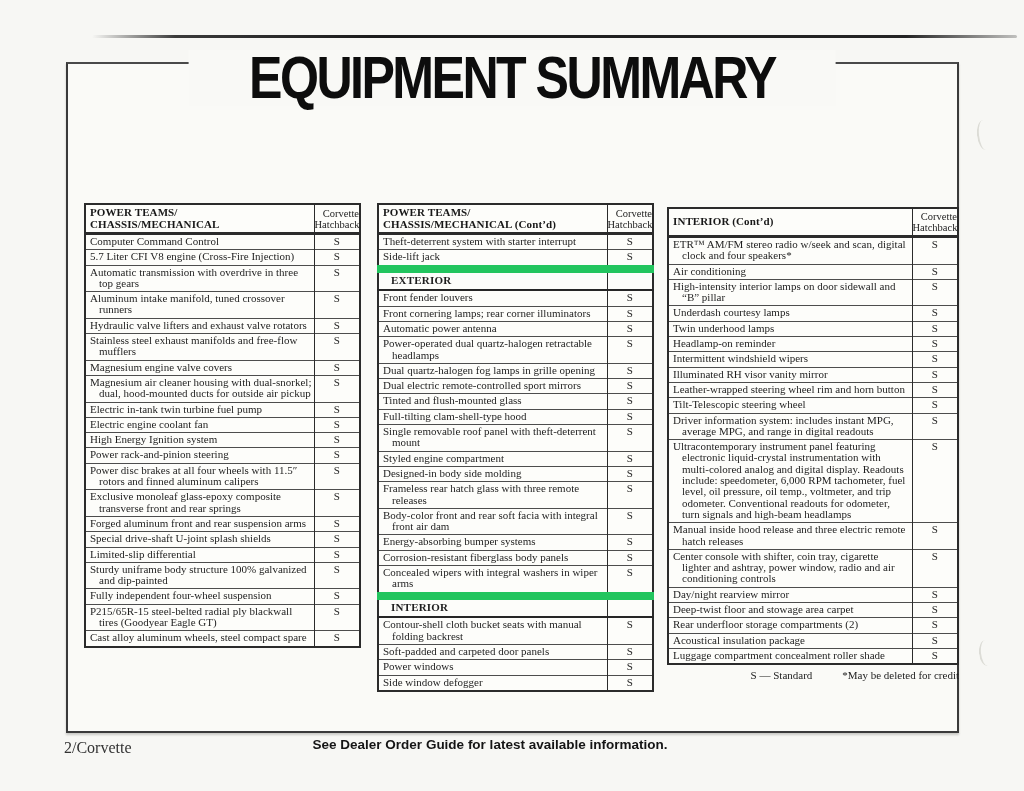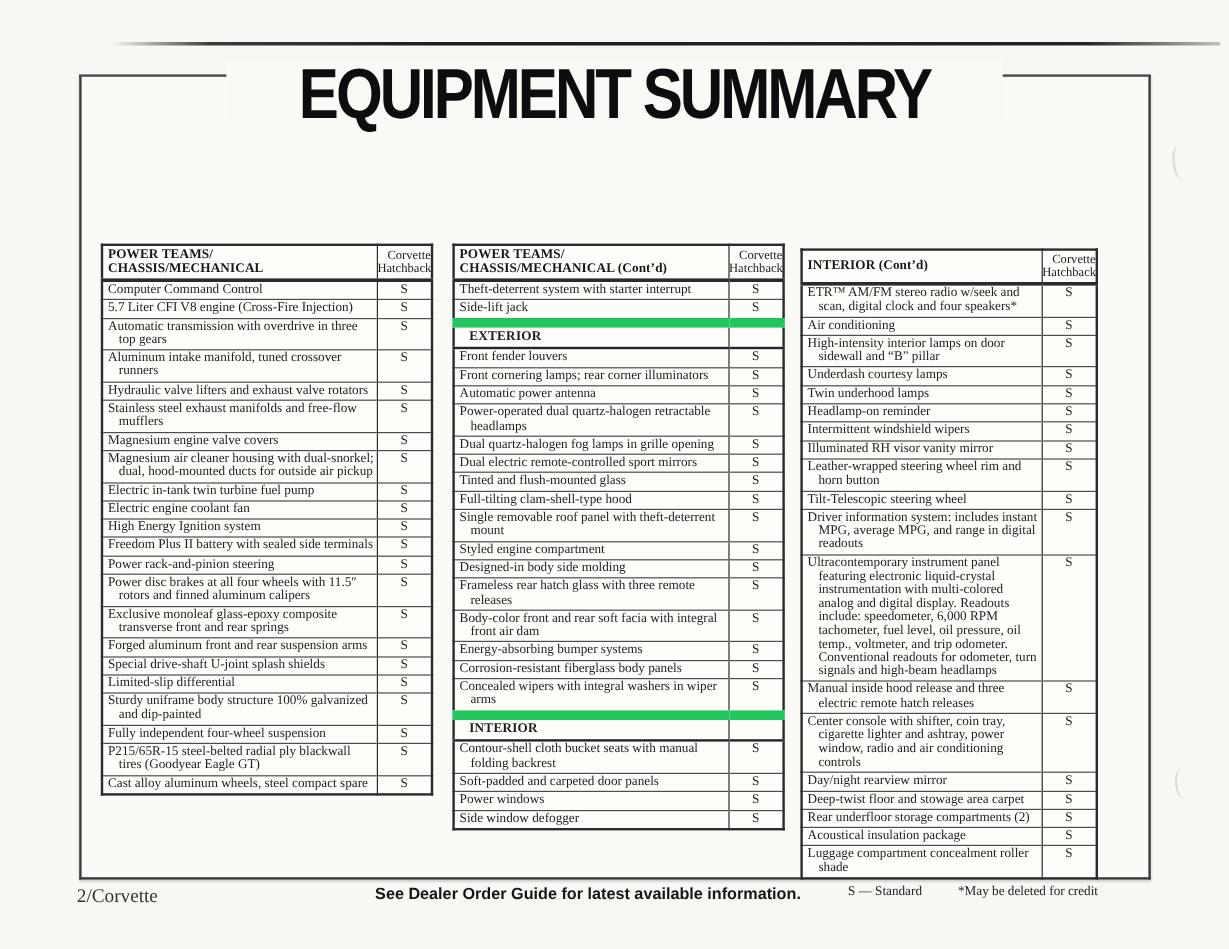--- a/index.html
+++ b/index.html
@@ -40,21 +40,21 @@
     display:inline-block;
     font-family:"Liberation Sans",sans-serif;font-weight:700;
     font-size:59px;line-height:56px;letter-spacing:-3px;color:#0d0d0d;
     transform:scaleX(.85);transform-origin:center;
   }
 
   
   .tblcol{position:absolute;z-index:2;}
   #t1{left:84px;top:203px;width:277px;}
   #t2{left:377px;top:203px;width:277px;}
-  #t3{left:667px;top:207px;width:248px;}
+  #t3{left:667px;top:207px;width:292px;}
 
   table.eq{
     border-collapse:collapse;table-layout:fixed;width:100%;
     background:#fdfdfa;border:2px solid #2b2b2b;
   }
   table.eq col.c-label{width:auto;}
   table.eq col.c-val{width:46px;}
 
   table.eq th{
     border-bottom:3px solid #2b2b2b;vertical-align:middle;
@@ -153,24 +153,20 @@
         <tr>
           <td class="lbl">Electric in-tank twin turbine fuel pump</td>
           <td class="val">S</td>
         </tr>
         <tr>
           <td class="lbl">Electric engine coolant fan</td>
           <td class="val">S</td>
         </tr>
         <tr>
           <td class="lbl">High Energy Ignition system</td>
-          <td class="val">S</td>
-        </tr>
-        <tr>
-          <td class="lbl">Freedom Plus II battery with sealed side terminals</td>
           <td class="val">S</td>
         </tr>
         <tr>
           <td class="lbl">Power rack-and-pinion steering</td>
           <td class="val">S</td>
         </tr>
         <tr>
           <td class="lbl">Power disc brakes at all four wheels with 11.5″ rotors and finned aluminum calipers</td>
           <td class="val">S</td>
         </tr>

